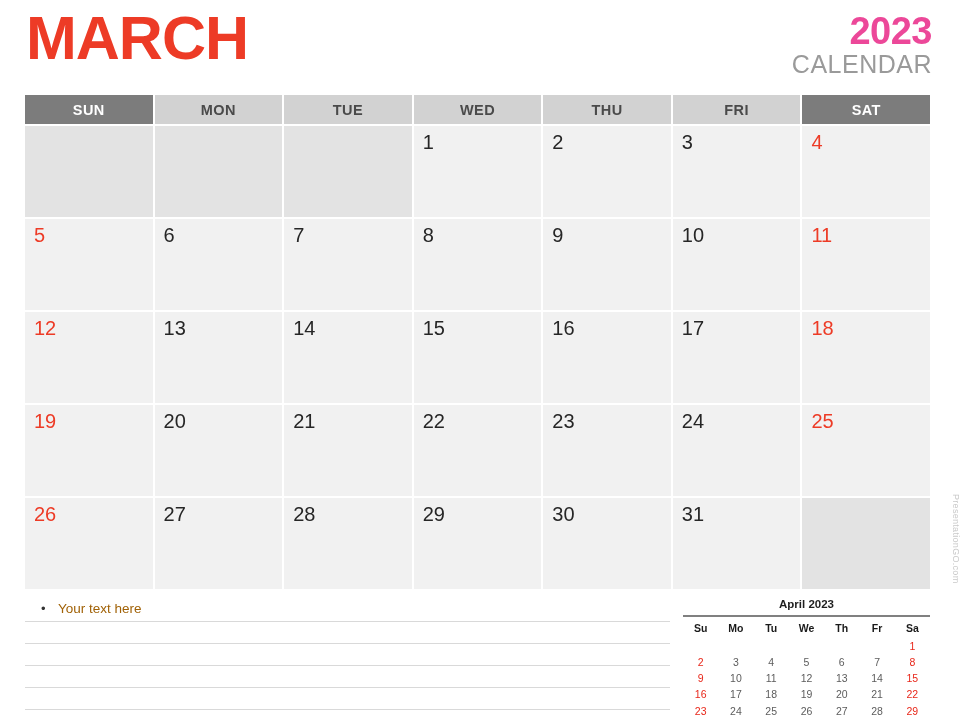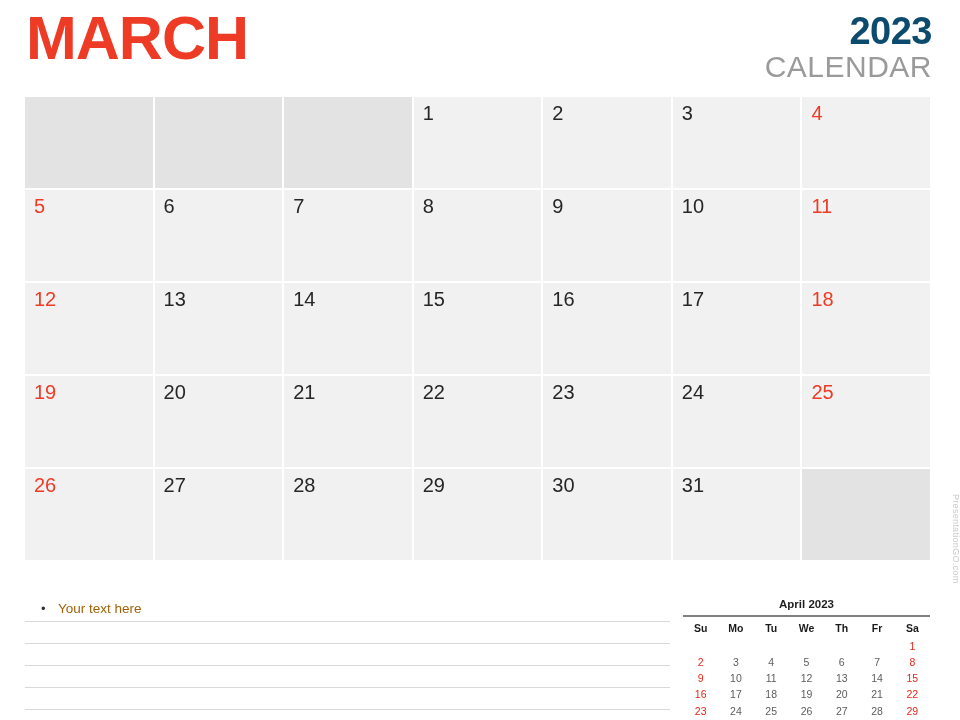--- a/index.html
+++ b/index.html
@@ -36,26 +36,26 @@
   .year-block {
     position: absolute;
     right: 28px;
     top: 12px;
     text-align: right;
     line-height: 1;
   }
   .year-text {
     font-size: 38px;
     font-weight: bold;
-    color: #0c4a6e;
+    color: #ec4899;
     letter-spacing: -0.5px;
     display: block;
   }
   .calendar-word {
-    font-size: 30px;
+    font-size: 25px;
     font-weight: normal;
     color: #9a9a9a;
     letter-spacing: 0.5px;
     display: block;
     margin-top: 2px;
   }
 
   
   .grid-wrap {
     position: absolute;
@@ -208,20 +208,29 @@
 
 <div class="header">
   <div class="month-title">MARCH</div>
   <div class="year-block">
     <span class="year-text">2023</span>
     <span class="calendar-word">CALENDAR</span>
   </div>
 </div>
 
 <div class="grid-wrap">
+  <div class="dow-row">
+      <div class="dow weekend">SUN</div>
+      <div class="dow">MON</div>
+      <div class="dow">TUE</div>
+      <div class="dow">WED</div>
+      <div class="dow">THU</div>
+      <div class="dow">FRI</div>
+      <div class="dow weekend">SAT</div>
+    </div>
   <div class="weeks">
       <div class="week">
         <div class="cell blank"></div>
         <div class="cell blank"></div>
         <div class="cell blank"></div>
         <div class="cell">
           <div class="daynum">1</div>
         </div>
         <div class="cell">
           <div class="daynum">2</div>

